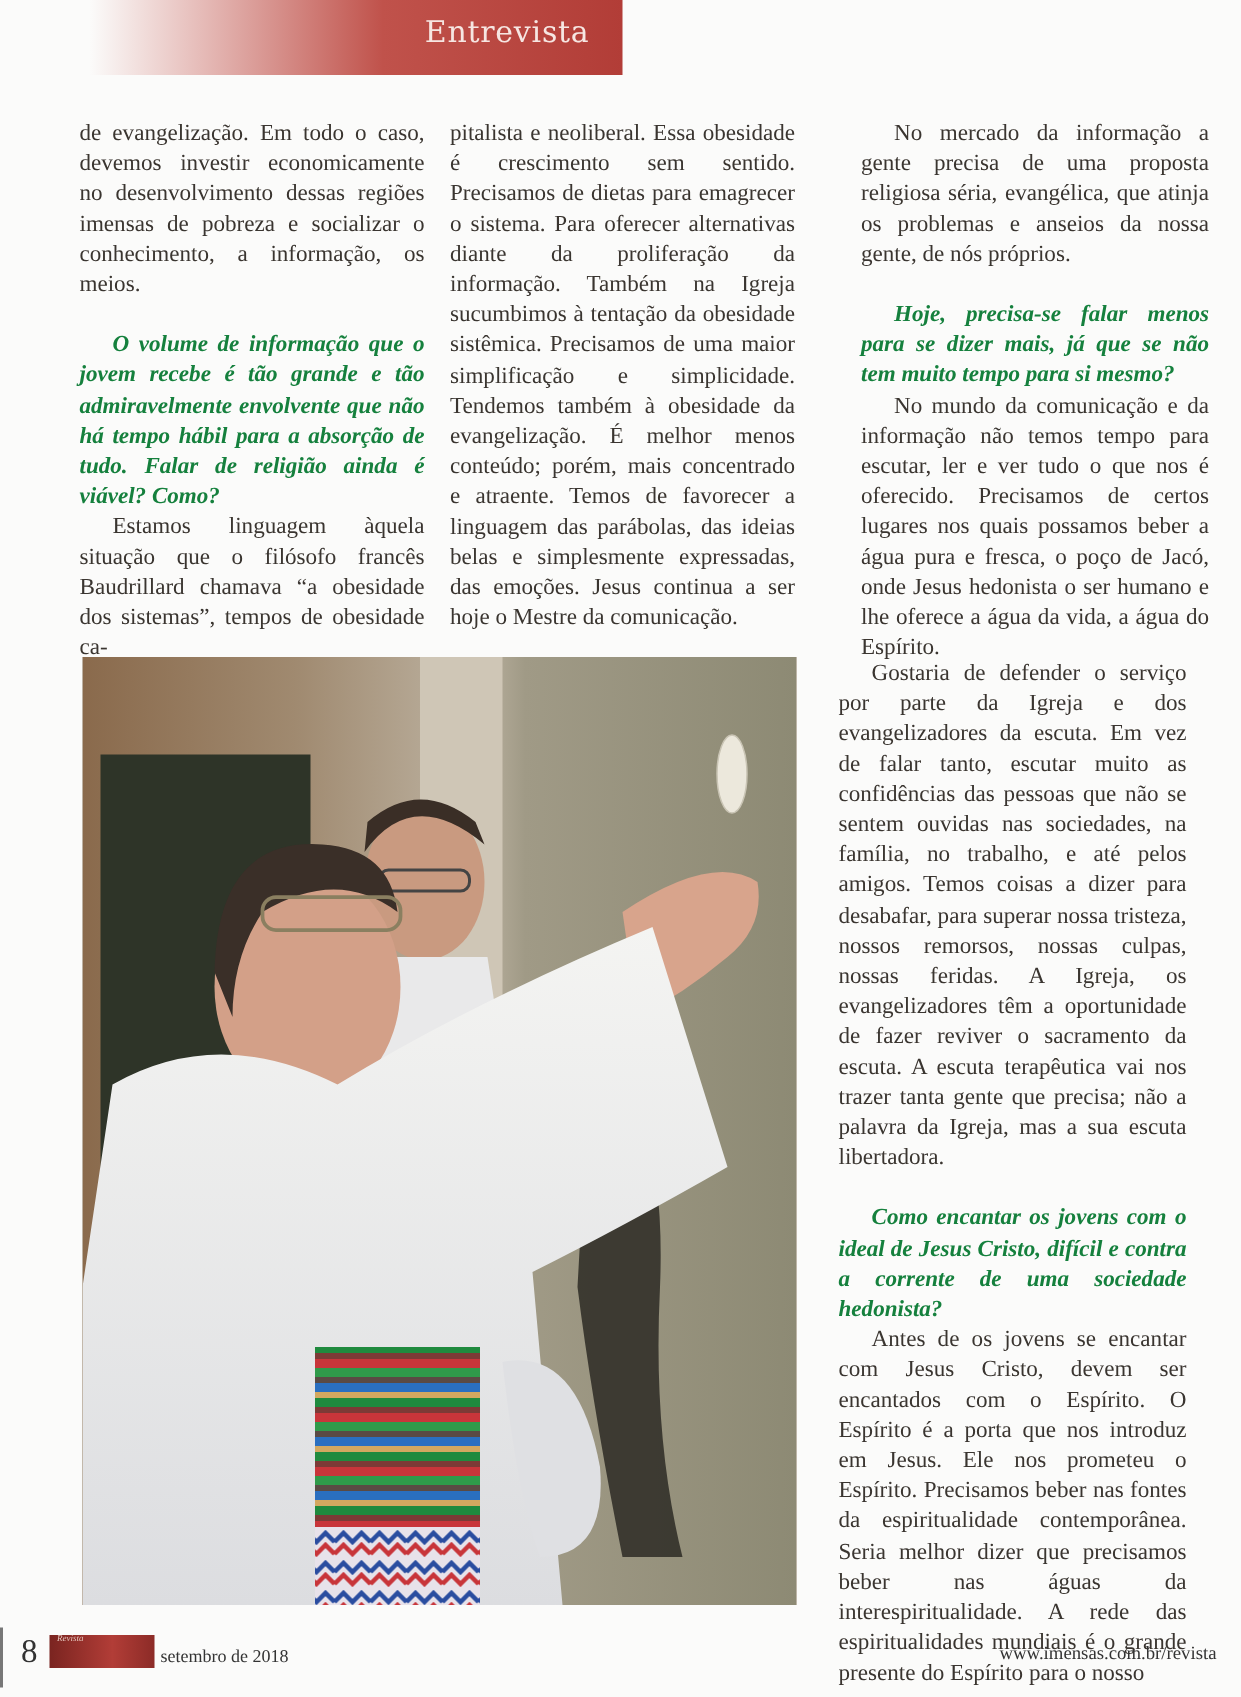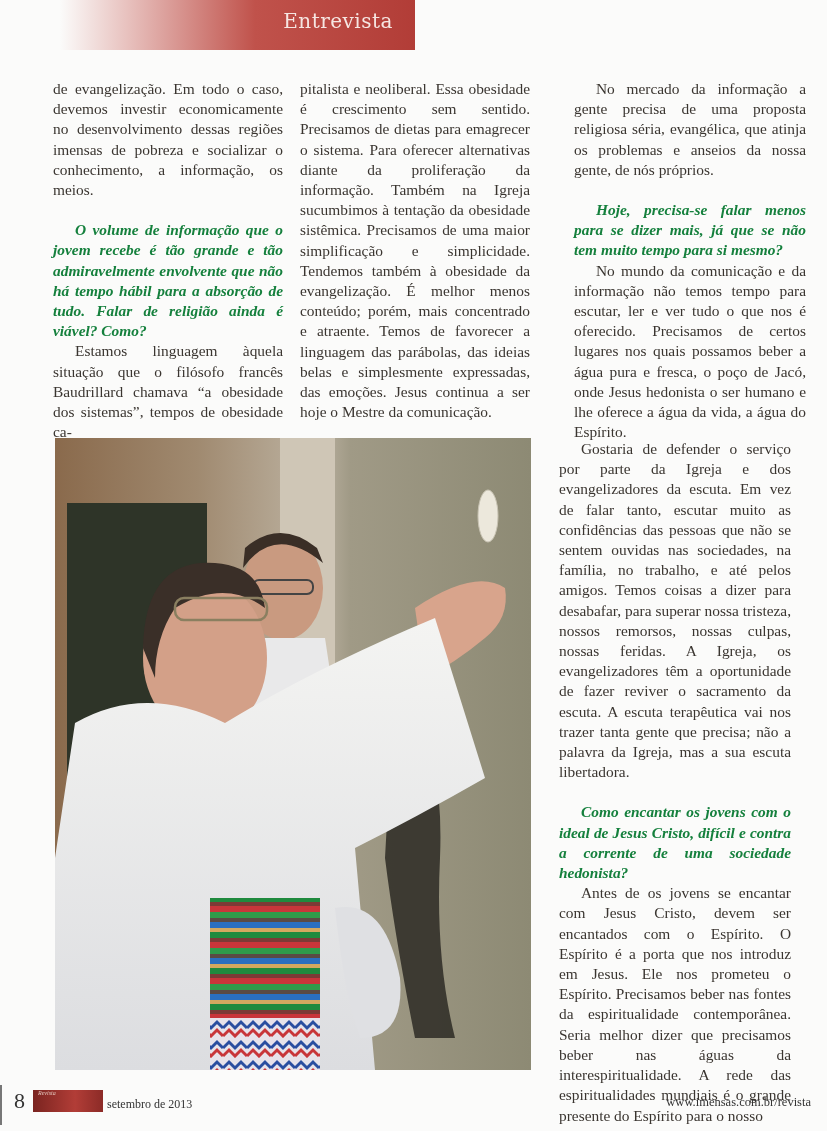--- a/index.html
+++ b/index.html
@@ -140,15 +140,15 @@
   </svg>
 </div>
 
 <div class="left-rule"></div>
 <div class="footer">
   <span class="page-num">8</span>
   <div class="logo">
     <span class="logo-small">Revista</span>
     <span class="logo-main">Ave Maria</span>
   </div>
-  <span class="date">setembro de 2013</span>
+  <span class="date">setembro de 2018</span>
   <span class="url">www.imensas.com.br/revista</span>
 </div>
 
 </body></html>

